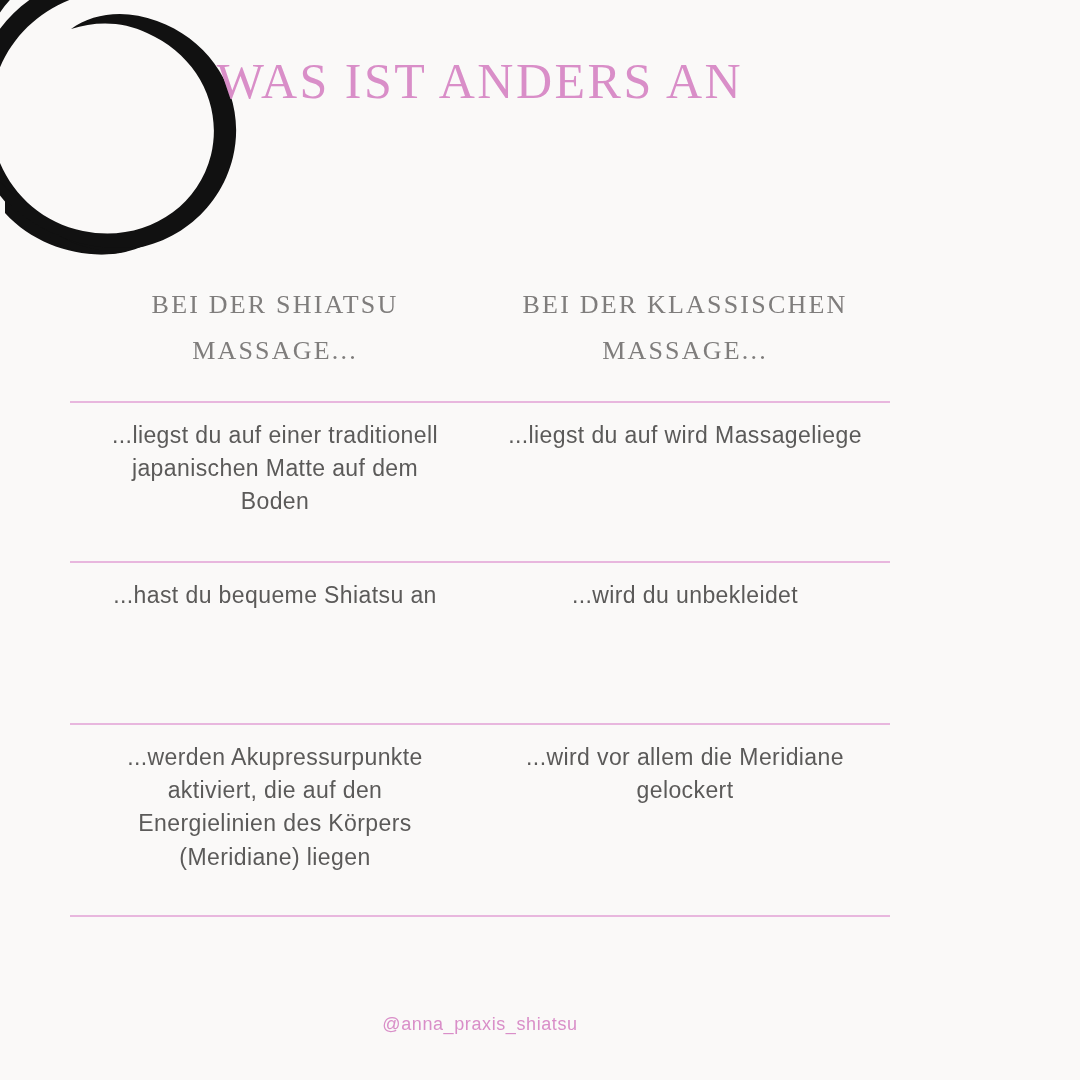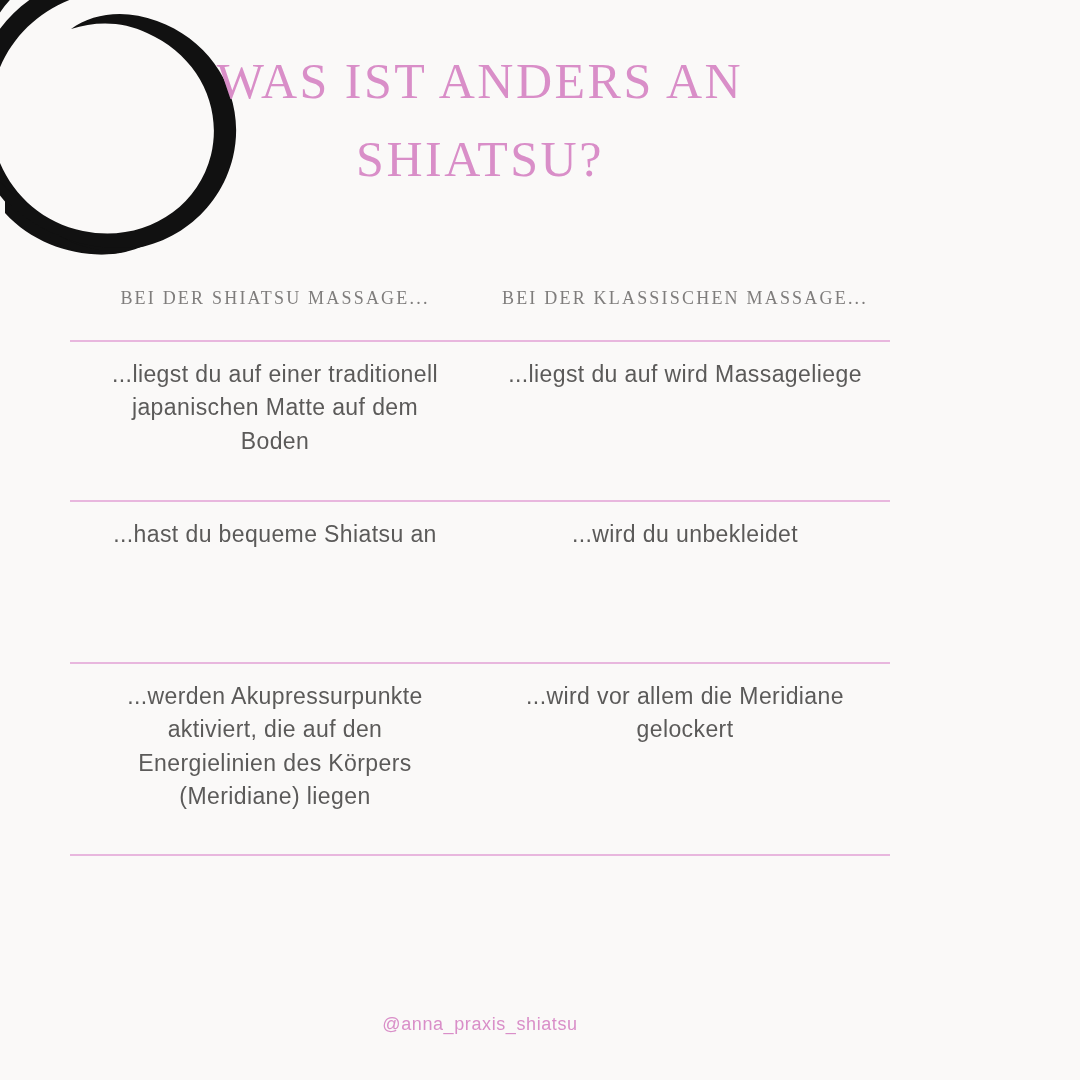--- a/index.html
+++ b/index.html
@@ -65,21 +65,21 @@
   }
   .col {
     width: 50%;
     box-sizing: border-box;
     padding: 0 18px;
     text-align: center;
   }
 
   .colhead {
     font-family: "Liberation Serif", serif;
-    font-size: 18px;
+    font-size: 26px;
     letter-spacing: 2.2px;
     color: #7f7d7c;
     text-transform: uppercase;
     line-height: 1.78;
     font-weight: 400;
     padding-bottom: 6px;
   }
 
   .divider {
     height: 2px;
@@ -142,21 +142,20 @@
              C 252 256, 196 288, 138 276
              C 78 264, 40 208, 46 148
              C 52 86, 104 38, 168 36 Z" fill="#111111"></path>
     <path d="M40 150 C 26 98, 48 48, 96 20 C 60 28, 24 70, 20 126 C 16 176, 40 224, 86 252 C 54 222, 42 190, 40 150 Z" fill="#111111"></path>
     <path d="M60 244 C 96 282, 150 300, 200 290 C 160 310, 96 298, 60 258 Z" fill="#111111"></path>
     <path d="M110 278 C 130 292, 158 298, 182 296 C 152 304, 124 296, 104 284 Z" fill="#111111"></path>
   </svg>
 
   <div class="title">
     <span>Was ist anders an</span>
-    <span class="line2">Shiatsu?</span>
   </div>
 
   <div class="table">
 
     <div class="cols">
       <div class="col">
         <div class="colhead">Bei der Shiatsu Massage...</div>
       </div>
       <div class="col">
         <div class="colhead">Bei der klassischen Massage...</div>

